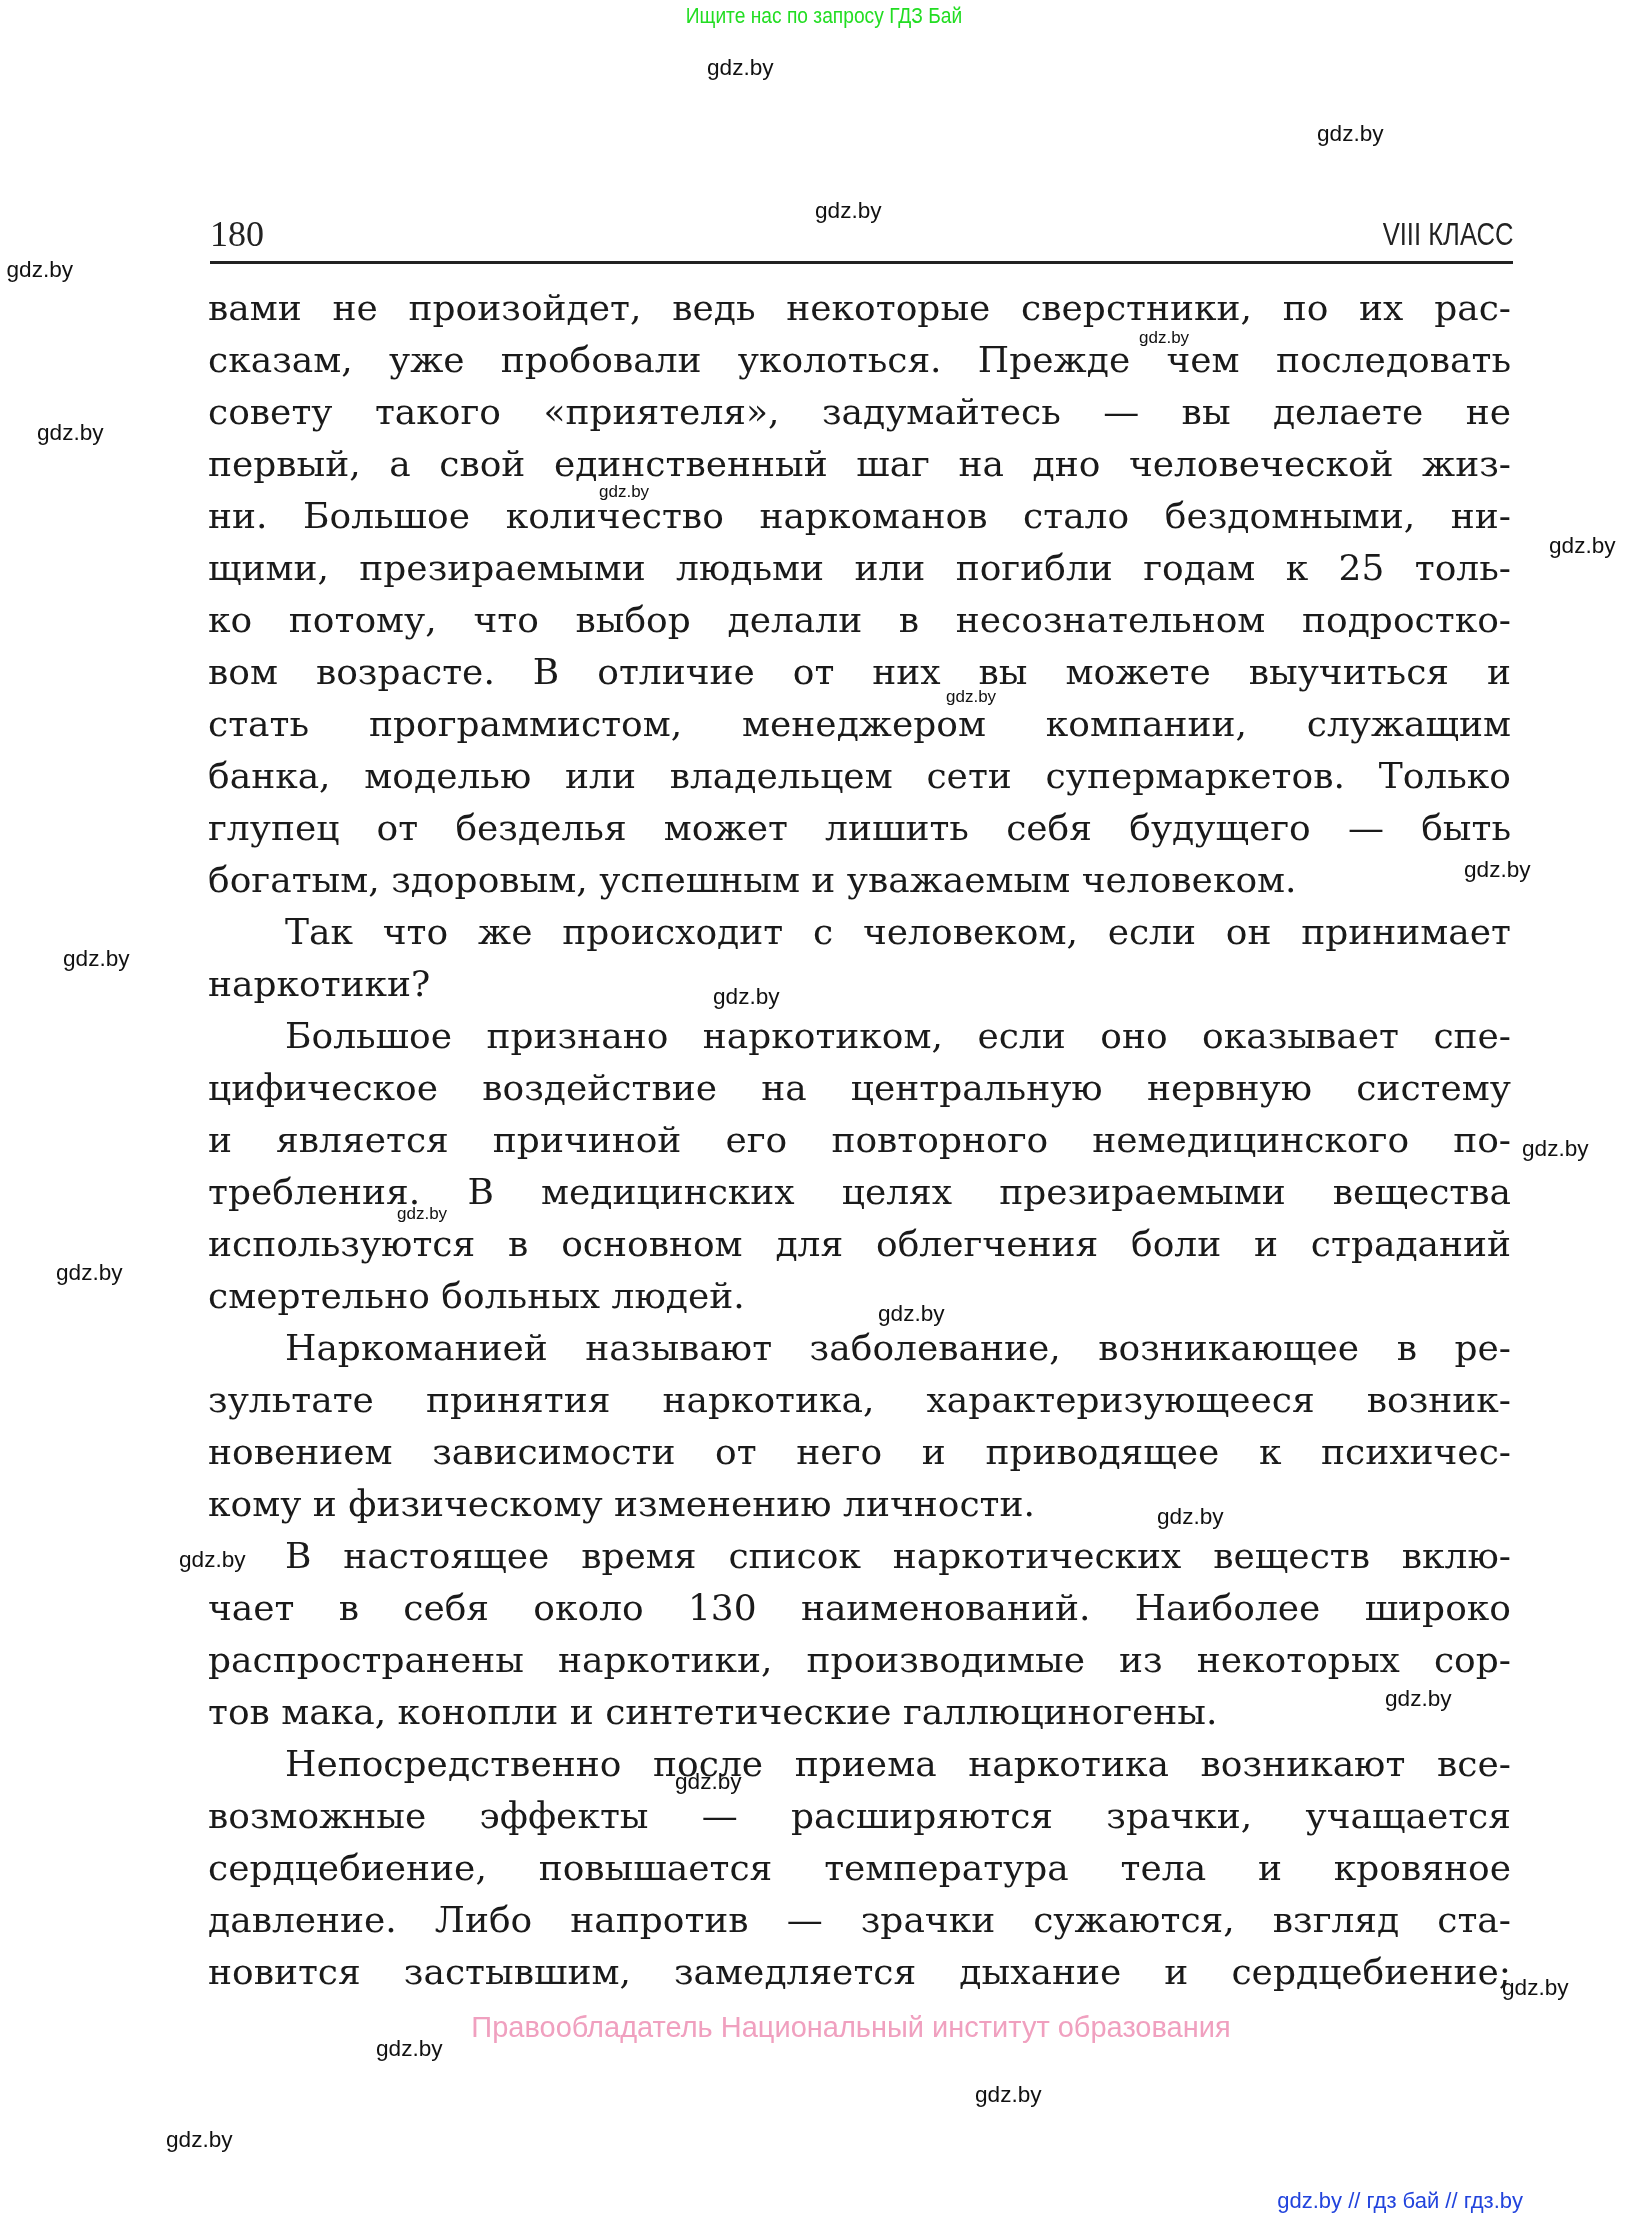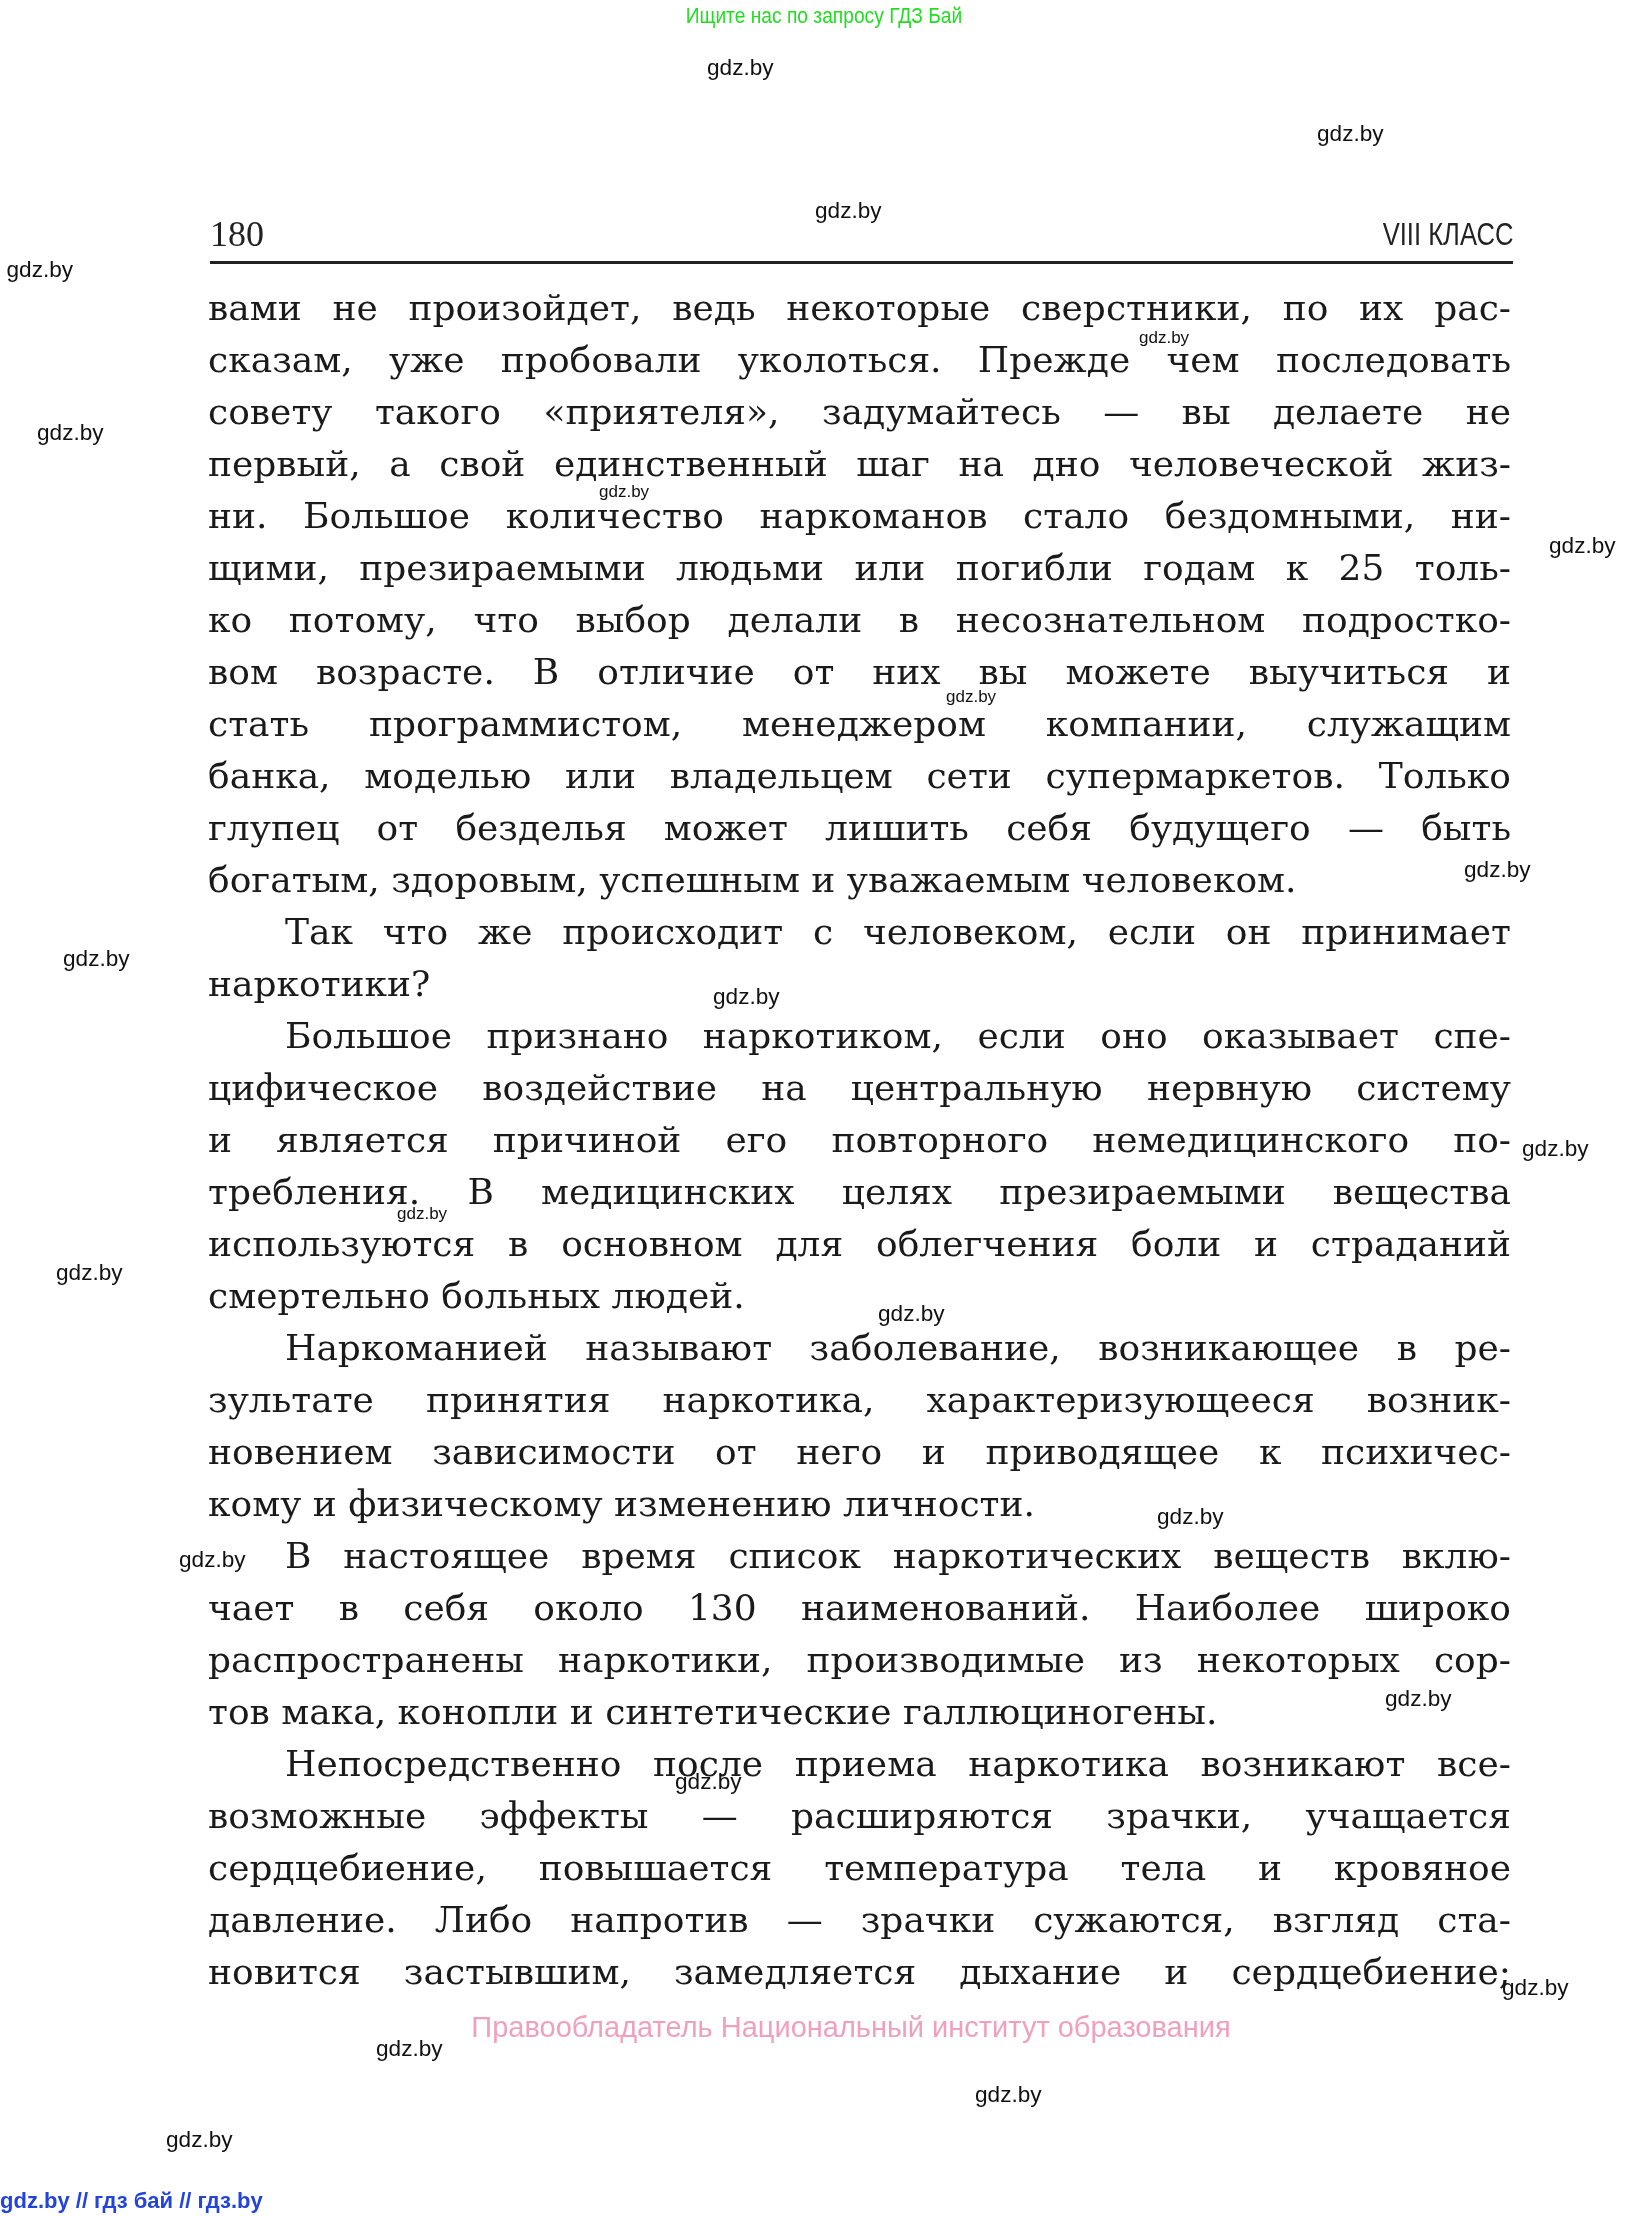--- a/index.html
+++ b/index.html
@@ -34,22 +34,22 @@
       color: #1a1a1a;
     }
     .line { display: block; text-align: justify; text-align-last: justify; white-space: nowrap; height: 52px; overflow: visible; }
     .line.last { text-align-last: left; }
     .line.indent { padding-left: 77px; }
     .rights {
       left: 0; width: 1648px; top: 2011px; text-align: center;
       font-family: "Liberation Sans", sans-serif; font-size: 29px; color: #f0a0bf; padding-left: 27px;
     }
     .bottom-links {
-      left: 0; width: 1523px; top: 2188px; text-align: left;
-      font-family: "Liberation Sans", sans-serif; font-size: 22px; color: #2244dd; font-weight: bold;
+      left: 0; width: 1523px; top: 2188px; text-align: right;
+      font-family: "Liberation Sans", sans-serif; font-size: 22px; color: #2244dd;
     }
   </style>
 </head>
 <body>
 
 <div class="abs top-banner" style="color: rgb(34, 221, 34);">Ищите нас по запросу ГДЗ Бай</div>
 
 <div class="abs page-header">
   <span class="page-number">180</span>
   <span class="section-label">VIII КЛАСС</span>

